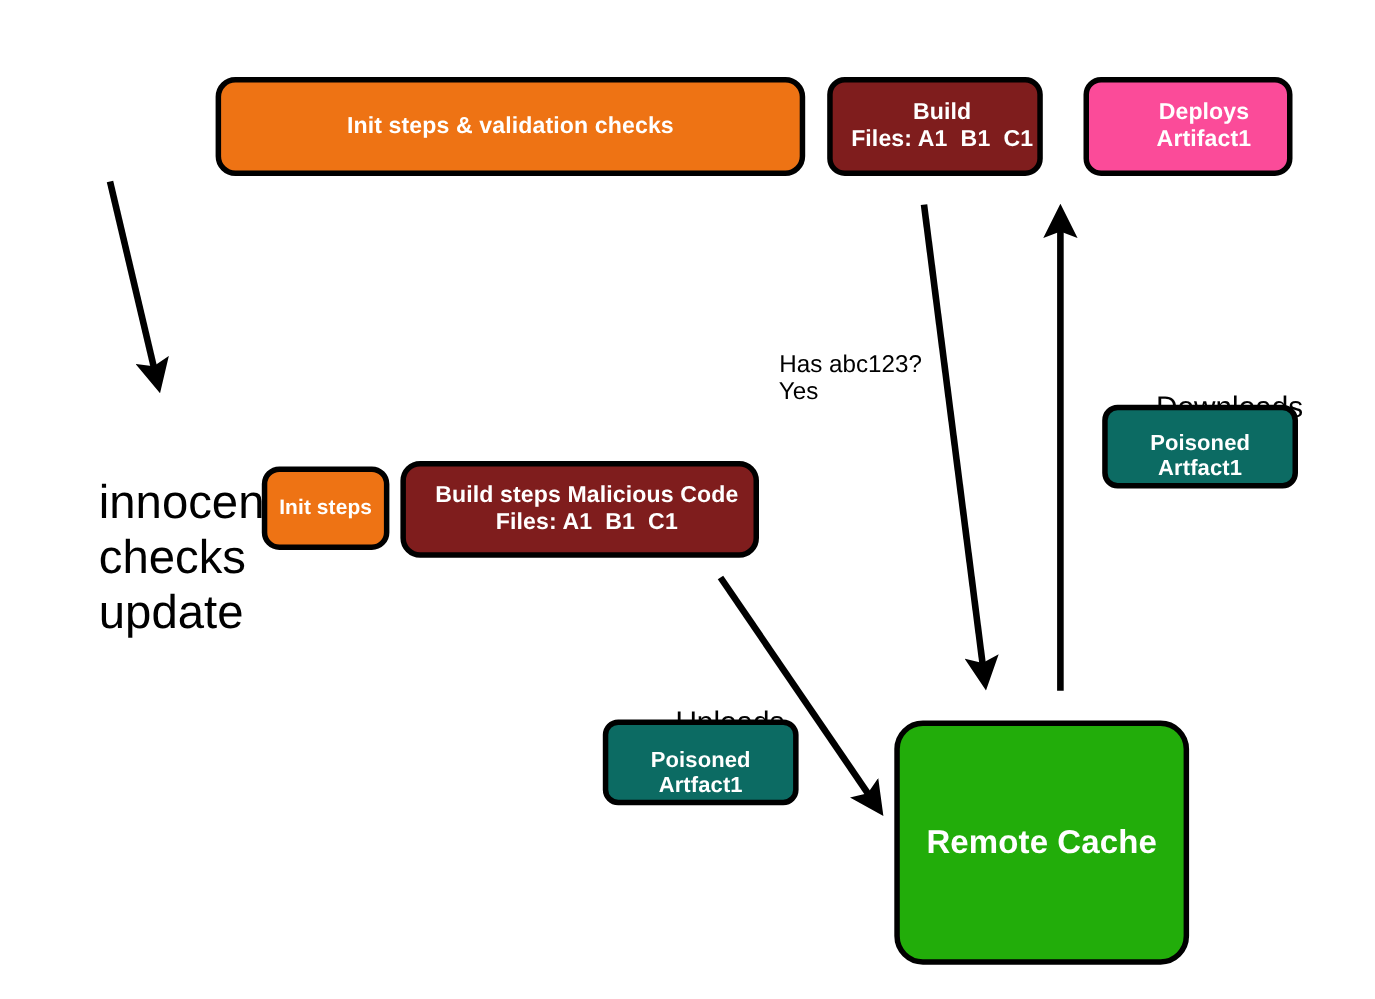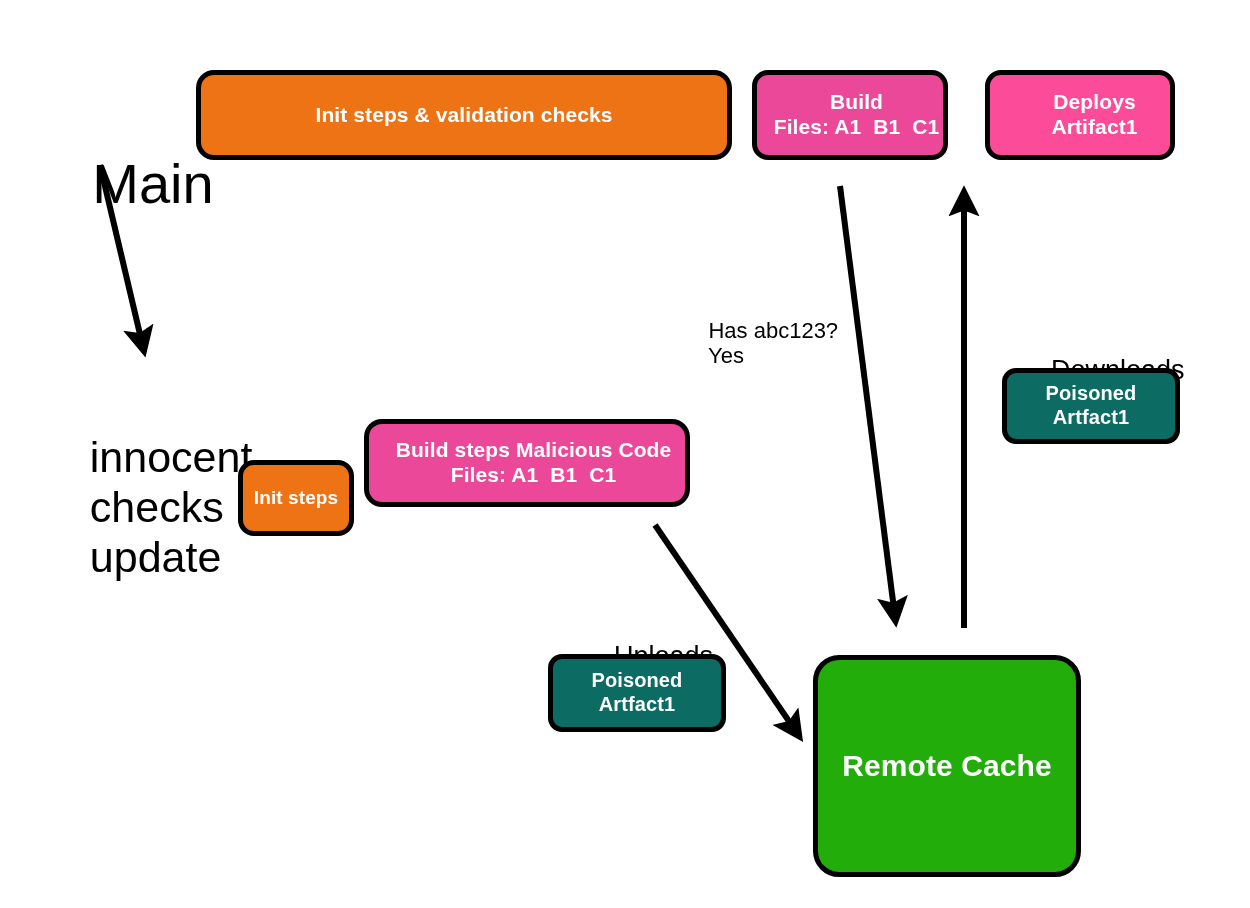--- a/index.html
+++ b/index.html
@@ -35,41 +35,41 @@
     line-height: 1.18;
     letter-spacing: 0.1px;
     -webkit-font-smoothing: antialiased;
   }
   .node .line {
     display: block;
     white-space: pre;
   }
 
   .node.orange { background: #ee7314; }
-  .node.blue   { background: #ec4899; padding-left: 13px; }
+  .node.blue   { background: #7f1d1d; padding-left: 13px; }
   .node.pink   { background: #fb4b99; padding-left: 29px; }
-  .node.teal   { background: #0c6b63; }
+  .node.teal   { background: #0c6b63; justify-content: flex-end; }
   .node.green  { background: #22ad0a; }
 
   
   #node-init-main {
     left: 196px; top: 70px; width: 536px; height: 90px;
     font-size: 21px; border-radius: 18px;
   }
   #node-build-main {
     left: 752px; top: 70px; width: 196px; height: 90px;
     font-size: 21px; border-radius: 16px;
   }
   #node-deploys {
     left: 985px; top: 70px; width: 190px; height: 90px;
     font-size: 21px; border-radius: 16px;
   }
   #node-init-attacker {
     left: 238px; top: 424px; width: 116px; height: 76px;
-    font-size: 19px; border-radius: 16px; margin-top: 36px;
+    font-size: 19px; border-radius: 16px;
   }
   #node-build-malicious {
     left: 364px; top: 419px; width: 326px; height: 88px;
     font-size: 21px; border-radius: 18px;
   }
   #node-artifact-download {
     left: 1002px; top: 368px; width: 178px; height: 76px;
     font-size: 20px; border-radius: 14px;
   }
   #node-artifact-upload {
@@ -132,23 +132,20 @@
 
     <line x1="100" y1="165" x2="143" y2="347" stroke="#000000" stroke-width="6" marker-end="url(#arrowhead)"></line>
 
     <line x1="840" y1="186" x2="895" y2="617" stroke="#000000" stroke-width="6" marker-end="url(#arrowhead)"></line>
 
     <line x1="964" y1="628" x2="964" y2="196" stroke="#000000" stroke-width="6" marker-end="url(#arrowhead)"></line>
 
     <line x1="655" y1="525" x2="797" y2="733" stroke="#000000" stroke-width="6" marker-end="url(#arrowhead)"></line>
   </svg>
 
-  <div class="plain-label" id="label-main">
-    <span class="line">Main</span>
-  </div>
 
   <div class="plain-label" id="label-branch">
     <span class="line">innocent</span>
     <span class="line">checks</span>
     <span class="line">update</span>
   </div>
 
   <div class="node orange" id="node-init-main">
     <span class="line">Init steps &amp; validation checks</span>
   </div>

